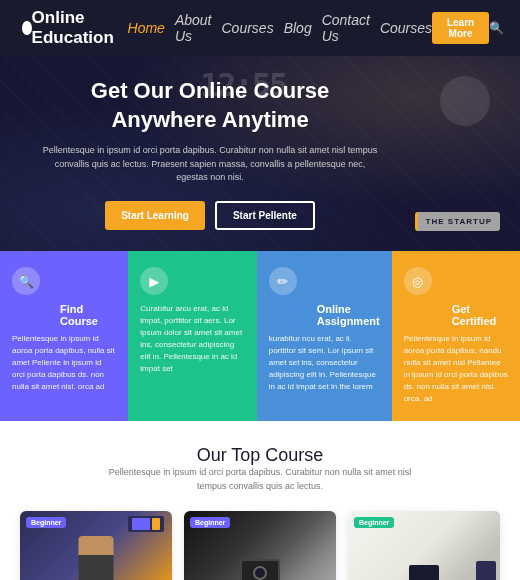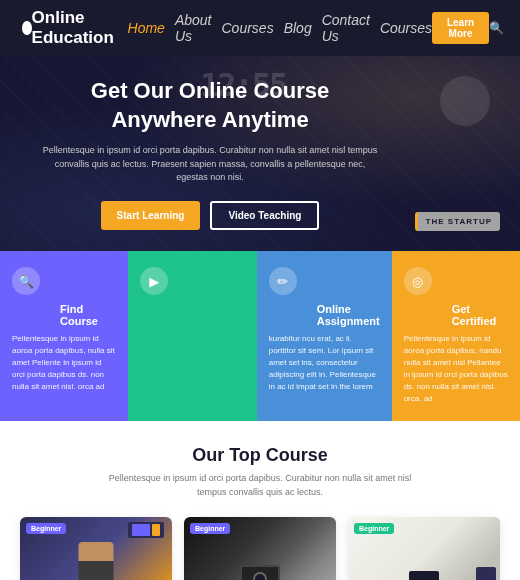--- a/index.html
+++ b/index.html
@@ -48,21 +48,21 @@
     .feature-card:nth-child(1) { background: #6c63ff; }
     .feature-card:nth-child(2) { background: #1ec28b; }
     .feature-card:nth-child(3) { background: #4a90d9; }
     .feature-card:nth-child(4) { background: #f5a623; }
     .feature-icon { width: 28px; height: 28px; border-radius: 50%; background: rgba(255,255,255,0.25); display: flex; align-items: center; justify-content: center; margin-bottom: 8px; font-size: 13px; }
     .feature-title { font-size: 11px; font-weight: 700; margin-bottom: 6px; padding-left: 48px; }
     .feature-desc { font-size: 8px; line-height: 1.5; opacity: 0.9; }
 
     
     .courses-section { padding: 24px 20px 16px; background: #fff; text-align: center; }
-    .section-title { font-size: 18px; font-weight: 700; color: #1a1a2e; margin-bottom: 6px; }
+    .section-title { font-size: 18px; font-weight: 400; color: #1a1a2e; margin-bottom: 0; }
     .section-subtitle { font-size: 9px; color: #777; line-height: 1.5; max-width: 320px; margin: 0 auto 18px; }
 
     
     .course-grid { display: grid; grid-template-columns: repeat(3, 1fr); gap: 12px; }
     .course-card { border-radius: 6px; overflow: hidden; box-shadow: 0 2px 8px rgba(0,0,0,0.1); text-align: left; background: #fff; }
     .course-thumb { position: relative; height: 80px; overflow: hidden; }
     .thumb-beginner { position: absolute; top: 6px; left: 6px; background: #6c63ff; color: #fff; font-size: 7px; padding: 2px 5px; border-radius: 3px; font-weight: 600; z-index: 2; }
     .course-img-1 { width: 100%; height: 100%; background: linear-gradient(135deg, #2c2c54 0%, #474787 50%, #f39c12 100%); display: flex; align-items: center; justify-content: center; }
     .course-img-2 { width: 100%; height: 100%; background: linear-gradient(135deg, #1a1a2e 0%, #4a4a6a 50%, #888 100%); }
     .course-img-3 { width: 100%; height: 100%; background: linear-gradient(135deg, #f0f0f0 0%, #e0e0e0 50%, #2c2c54 100%); }
@@ -115,33 +115,34 @@
   <div class="hero-bg"></div>
   <div class="hero-bg-img"></div>
   <div class="hero-deco-clock">12:55</div>
   <div class="hero-deco-circle"></div>
   <div class="startup-badge">THE STARTUP</div>
   <div class="hero-content">
     <h1 class="hero-title">Get Our Online Course<br>Anywhere Anytime</h1>
     <p class="hero-subtitle">Pellentesque in ipsum id orci porta dapibus. Curabitur non nulla sit amet nisl tempus convallis quis ac lectus. Praesent sapien massa, convallis a pellentesque nec, egestas non nisi.</p>
     <div class="hero-btns">
       <button class="btn-primary">Start Learning</button>
-      <button class="btn-outline">Video Teaching</button>
+      <button class="btn-outline">Start Pellente</button>
     </div>
   </div>
 </section>
 
 <div class="features">
   <div class="feature-card">
     <div class="feature-icon">🔍</div>
     <div class="feature-title">Find Course</div>
     <div class="feature-desc">Pellentesque in ipsum id aoroa porta dapibus, nulla sit amet Pellente in ipsum id orci porta dapibus ds. non nulla sit amet nisl. orca ad</div>
   </div>
   <div class="feature-card">
     <div class="feature-icon">▶</div>
+    <div class="feature-desc">Curabitur arcu erat, ac id impat, porttitor sit aers. Lor ipsum dolor sit amet sit amet ins, consectetur adipiscing elit in. Pellentesque in ac id impat set</div>
   </div>
   <div class="feature-card">
     <div class="feature-icon">✏</div>
     <div class="feature-title">Online Assignment</div>
     <div class="feature-desc">kurabitur ncu erat, ac ii. porttitor sit sem. Lor ipsum sit amet set ins, consectetur adipiscing elit in. Pellentesque in ac id impat set in the lorem</div>
   </div>
   <div class="feature-card">
     <div class="feature-icon">◎</div>
     <div class="feature-title">Get Certified</div>
     <div class="feature-desc">Pellentesque in ipsum id aoroa porta dapibus, nandu nulla sit amet nisl Pellantee in ipsum id orci porta dapibus ds. non nulla sit amet nisl. orca. ad</div>

